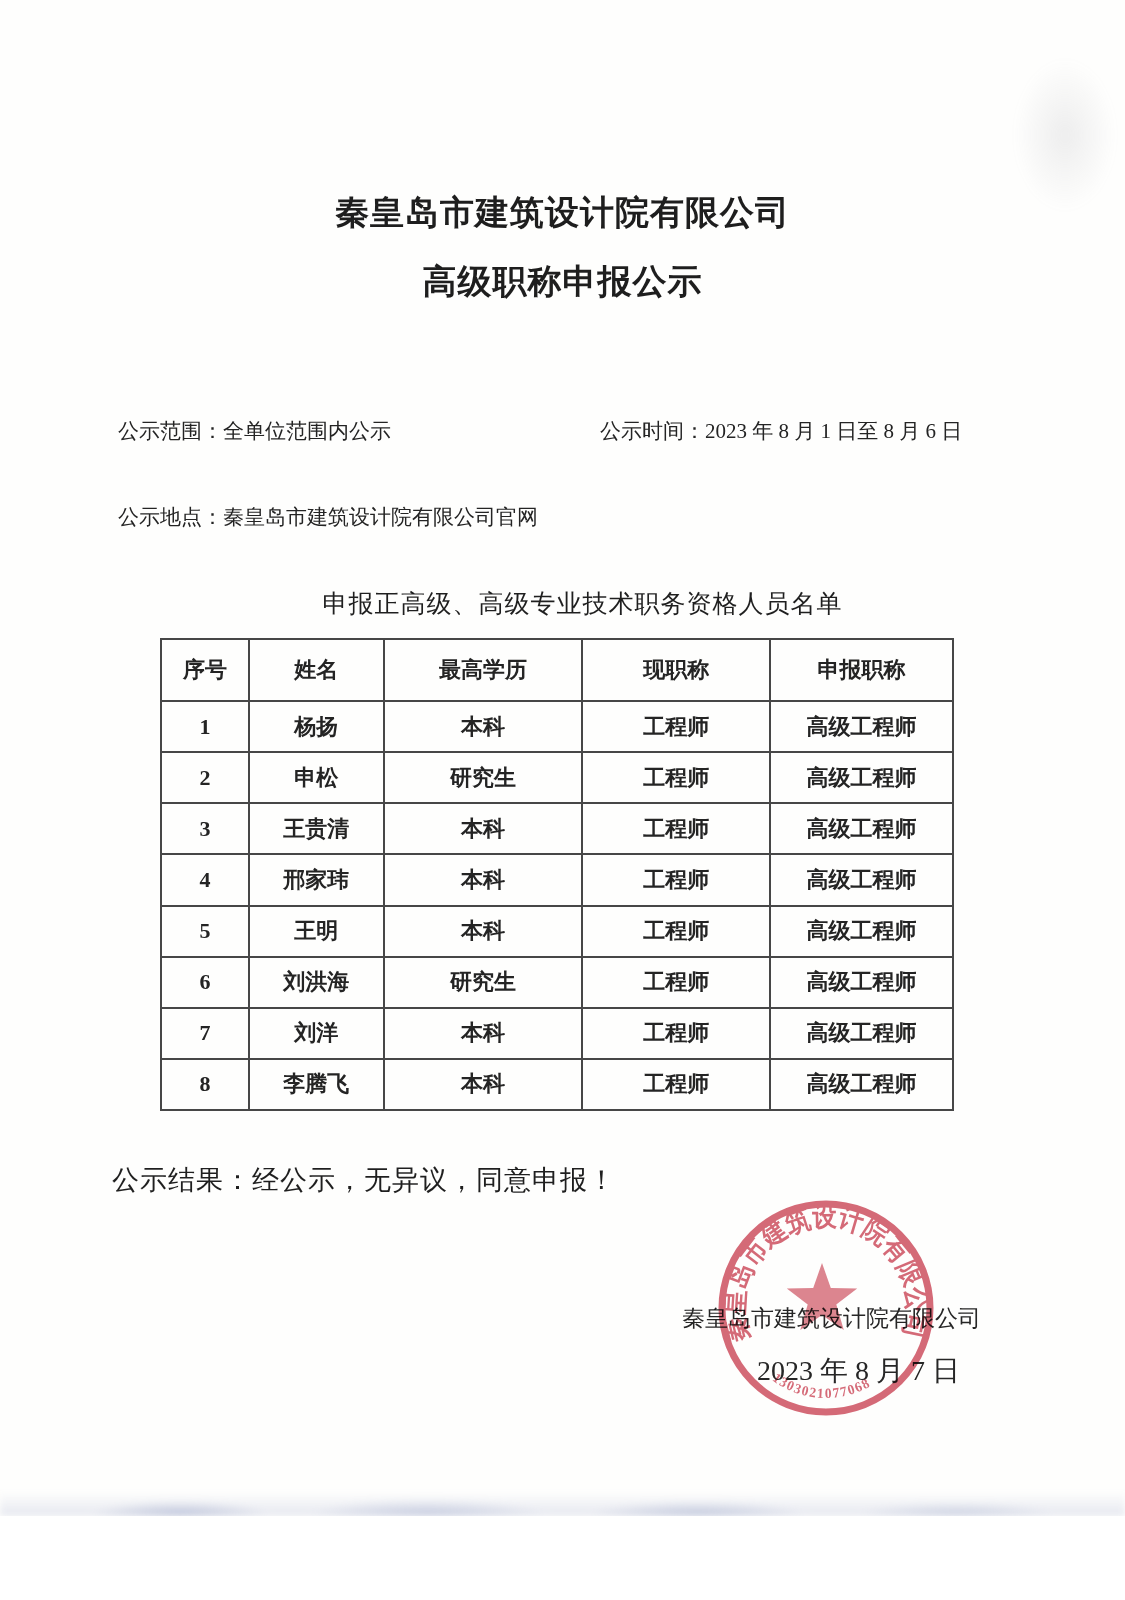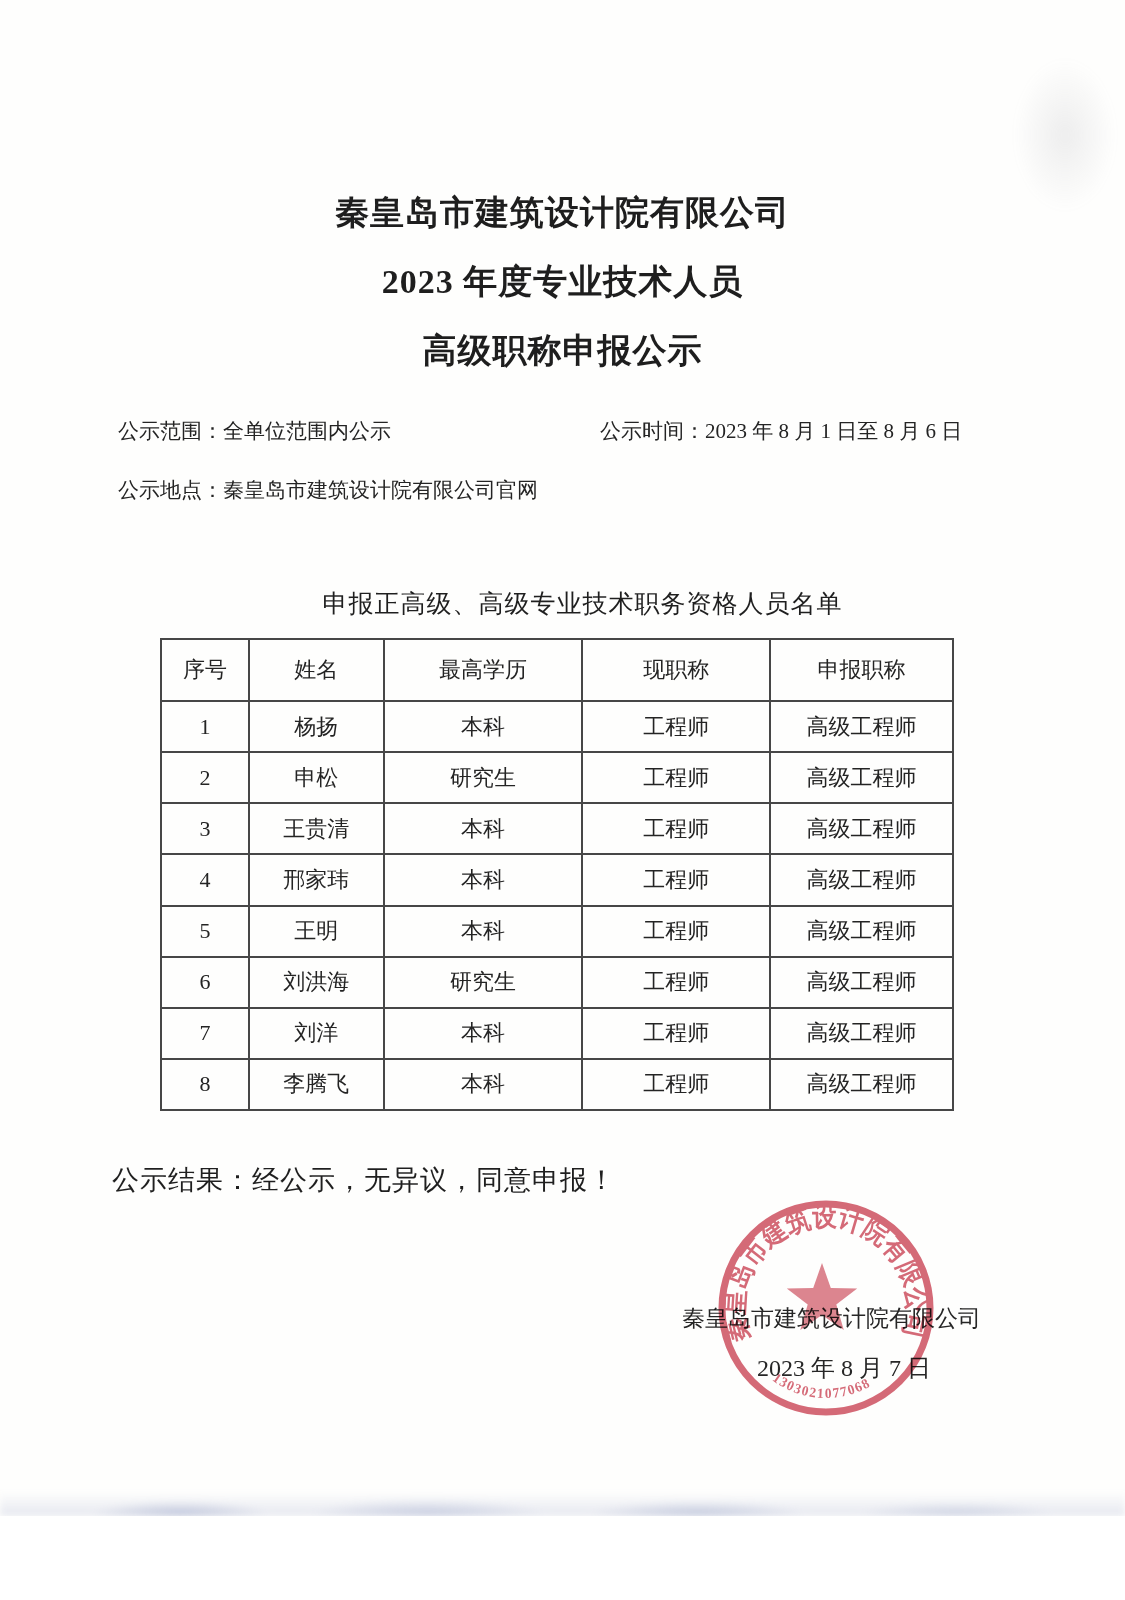--- a/index.html
+++ b/index.html
@@ -21,49 +21,49 @@
     position:absolute; top:178px; left:0; width:100%;
     text-align:center;
   }
   .title-line {
     font-size:34px; font-weight:700; letter-spacing:1px;
     color:#1e1e1e; line-height:69px;
   }
   
   .meta-line { position:absolute; left:118px; font-size:21px; color:#242424; white-space:nowrap; }
   .meta-scope-time { top:417px; }
-  .meta-place { top:476px; }
+  .meta-place { top:503px; }
   .meta-content { top:531px; }
   .meta-time { position:absolute; left:482px; top:0; } 
   
   .table-caption {
     position:absolute; top:587px; left:0; width:100%;
     text-align:center; font-size:25px; color:#1f1f1f; letter-spacing:1px;margin-left:20px;
   }
   table.roster {
     position:absolute; top:638px; left:160px;
     width:794px; height:473px;
     border-collapse:collapse; table-layout:fixed;
     font-size:22px; color:#242424;
   }
   table.roster th, table.roster td {
     border:2px solid #474747;
     text-align:center; vertical-align:middle;
-    font-weight:400; padding:7px;
+    font-weight:700; padding:7px;
   }
   table.roster thead tr { height:62px; }
   table.roster tbody tr { height:51px; }
   
   .result-line {
     position:absolute; top:1162px; left:112px;
     font-size:27px; color:#1f1f1f; letter-spacing:1px; white-space:nowrap;
   }
   
   .sig-company { position:absolute; top:1303px; left:682px; font-size:23px; color:#262626; white-space:nowrap; }
-  .sig-date    { position:absolute; top:1352px; left:757px; font-size:24px; color:#262626; white-space:nowrap; }
+  .sig-date    { position:absolute; top:1352px; left:757px; font-size:28px; color:#262626; white-space:nowrap; }
   
   .stamp {
     position:absolute; top:1178px; left:696px;
     width:260px; height:260px;
     mix-blend-mode:multiply;
     opacity:.88;
     pointer-events:none;
   }
   .stamp text { font-family:"Liberation Serif","DejaVu Serif",serif; }
   
@@ -83,21 +83,20 @@
     filter:blur(3px);
   }
 </style>
 </head>
 <body>
 
 <div class="page">
 
   <div class="title-block">
     <div class="title-line">秦皇岛市建筑设计院有限公司</div>
-    <div class="title-line">2023 年度专业技术人员</div>
     <div class="title-line">高级职称申报公示</div>
   </div>
 
   <div class="meta-line meta-scope-time">
     <span>公示范围：</span><span>全单位范围内公示</span>
     <span class="meta-time">
       <span>公示时间：</span><span>2023 年 8 月 1 日至 8 月 6 日</span>
     </span>
   </div>
 

